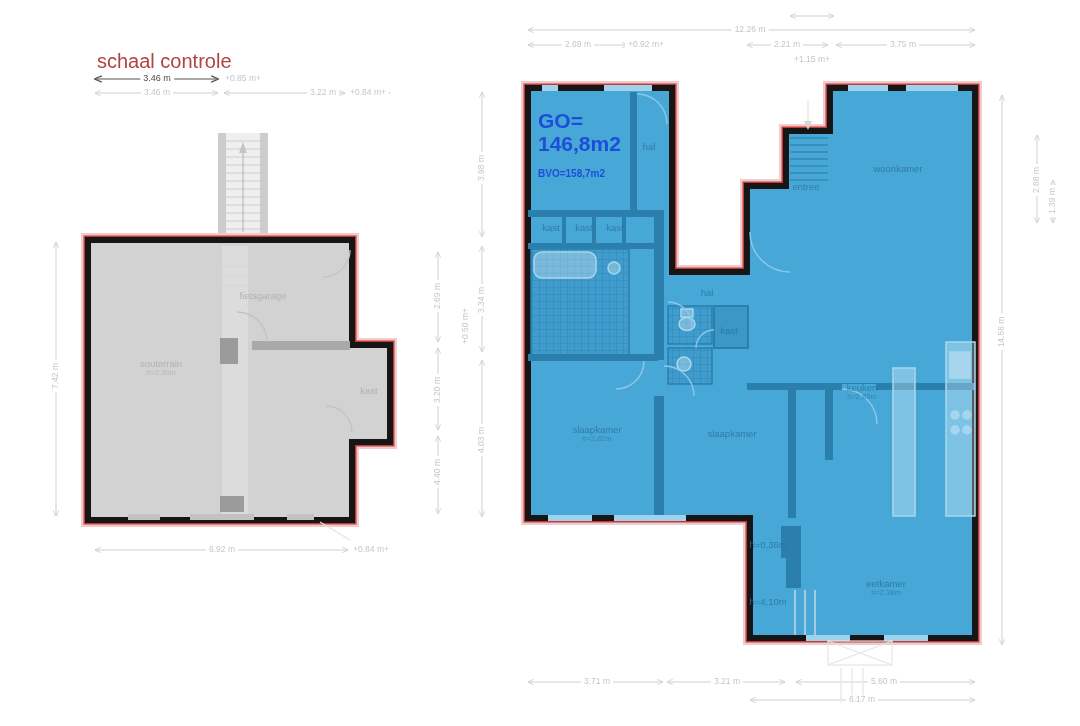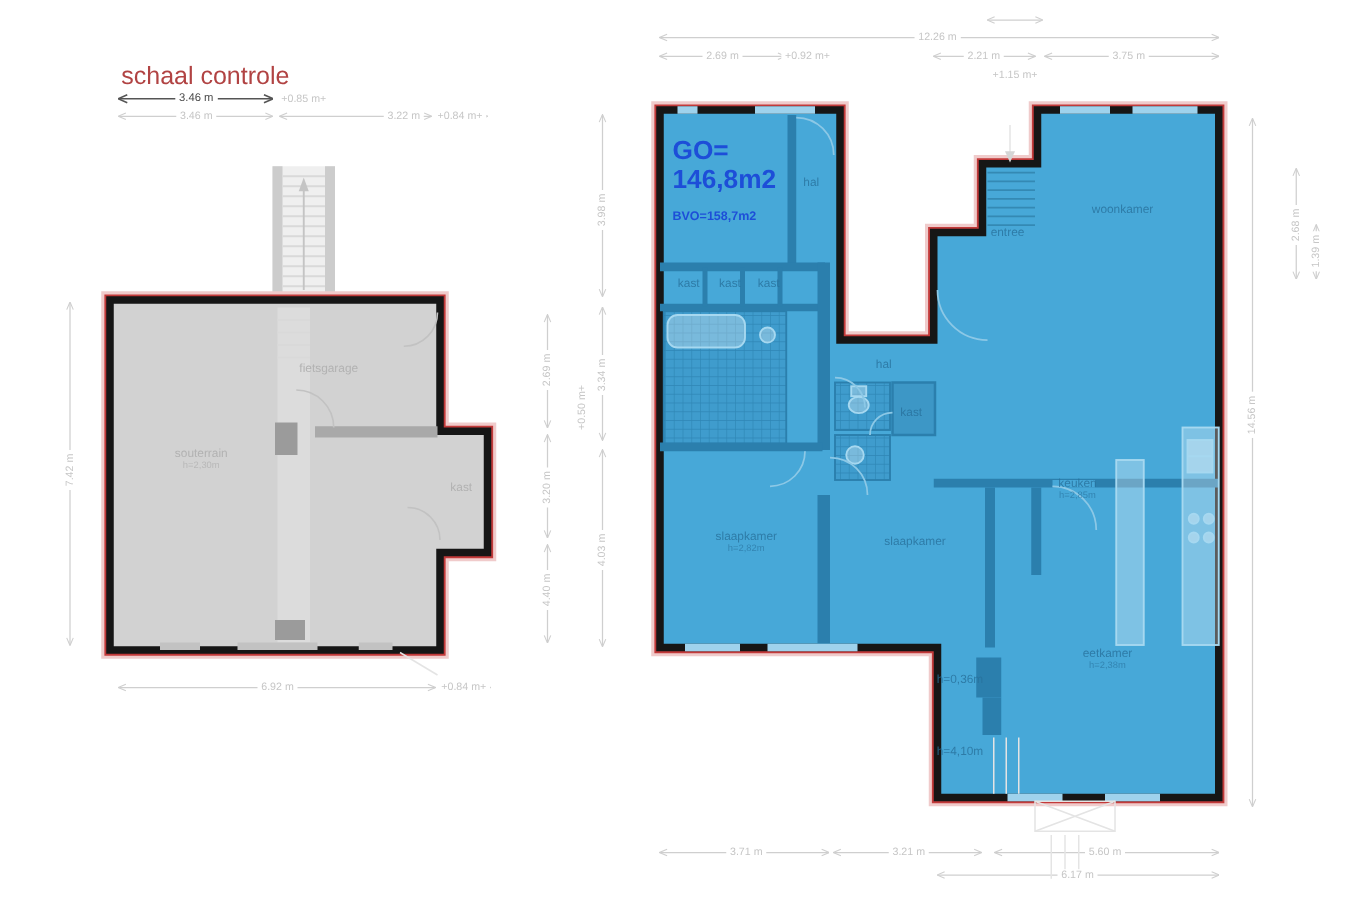--- a/index.html
+++ b/index.html
@@ -264,18 +264,18 @@
       <div class="lbl room-b" style="left: 806px; top: 187px;">entree</div>
       <div class="lbl room-b" style="left: 898px; top: 169px;">woonkamer</div>
       <div class="lbl room-b" style="left: 551px; top: 228px;">kast</div>
       <div class="lbl room-b" style="left: 584px; top: 228px;">kast</div>
       <div class="lbl room-b" style="left: 615px; top: 228px;">kast</div>
       <div class="lbl room-b" style="left: 707px; top: 293px;">hal</div>
       <div class="lbl room-b" style="left: 729px; top: 331px;">kast</div>
       <div class="lbl room-b" style="left: 597px; top: 434px;">slaapkamer<div class="sublbl">h=2,82m</div></div>
       <div class="lbl room-b" style="left: 732px; top: 434px;">slaapkamer</div>
       <div class="lbl room-b" style="left: 862px; top: 392px;">keuken<div class="sublbl">h=2,85m</div></div>
-      <div class="lbl room-b" style="left: 886px; top: 528px; text-align: center;">eetkamer<div class="sublbl">h=2,38m</div></div>
+      <div class="lbl room-b" style="left: 886px; top: 588px; text-align: center;">eetkamer<div class="sublbl">h=2,38m</div></div>
       <div class="lbl room-b" style="left: 768px; top: 545px;">h=0,36m</div>
       <div class="lbl room-b" style="left: 768px; top: 602px;">h=4,10m</div>
     </div>
 
 </div>
 
 </body></html>

